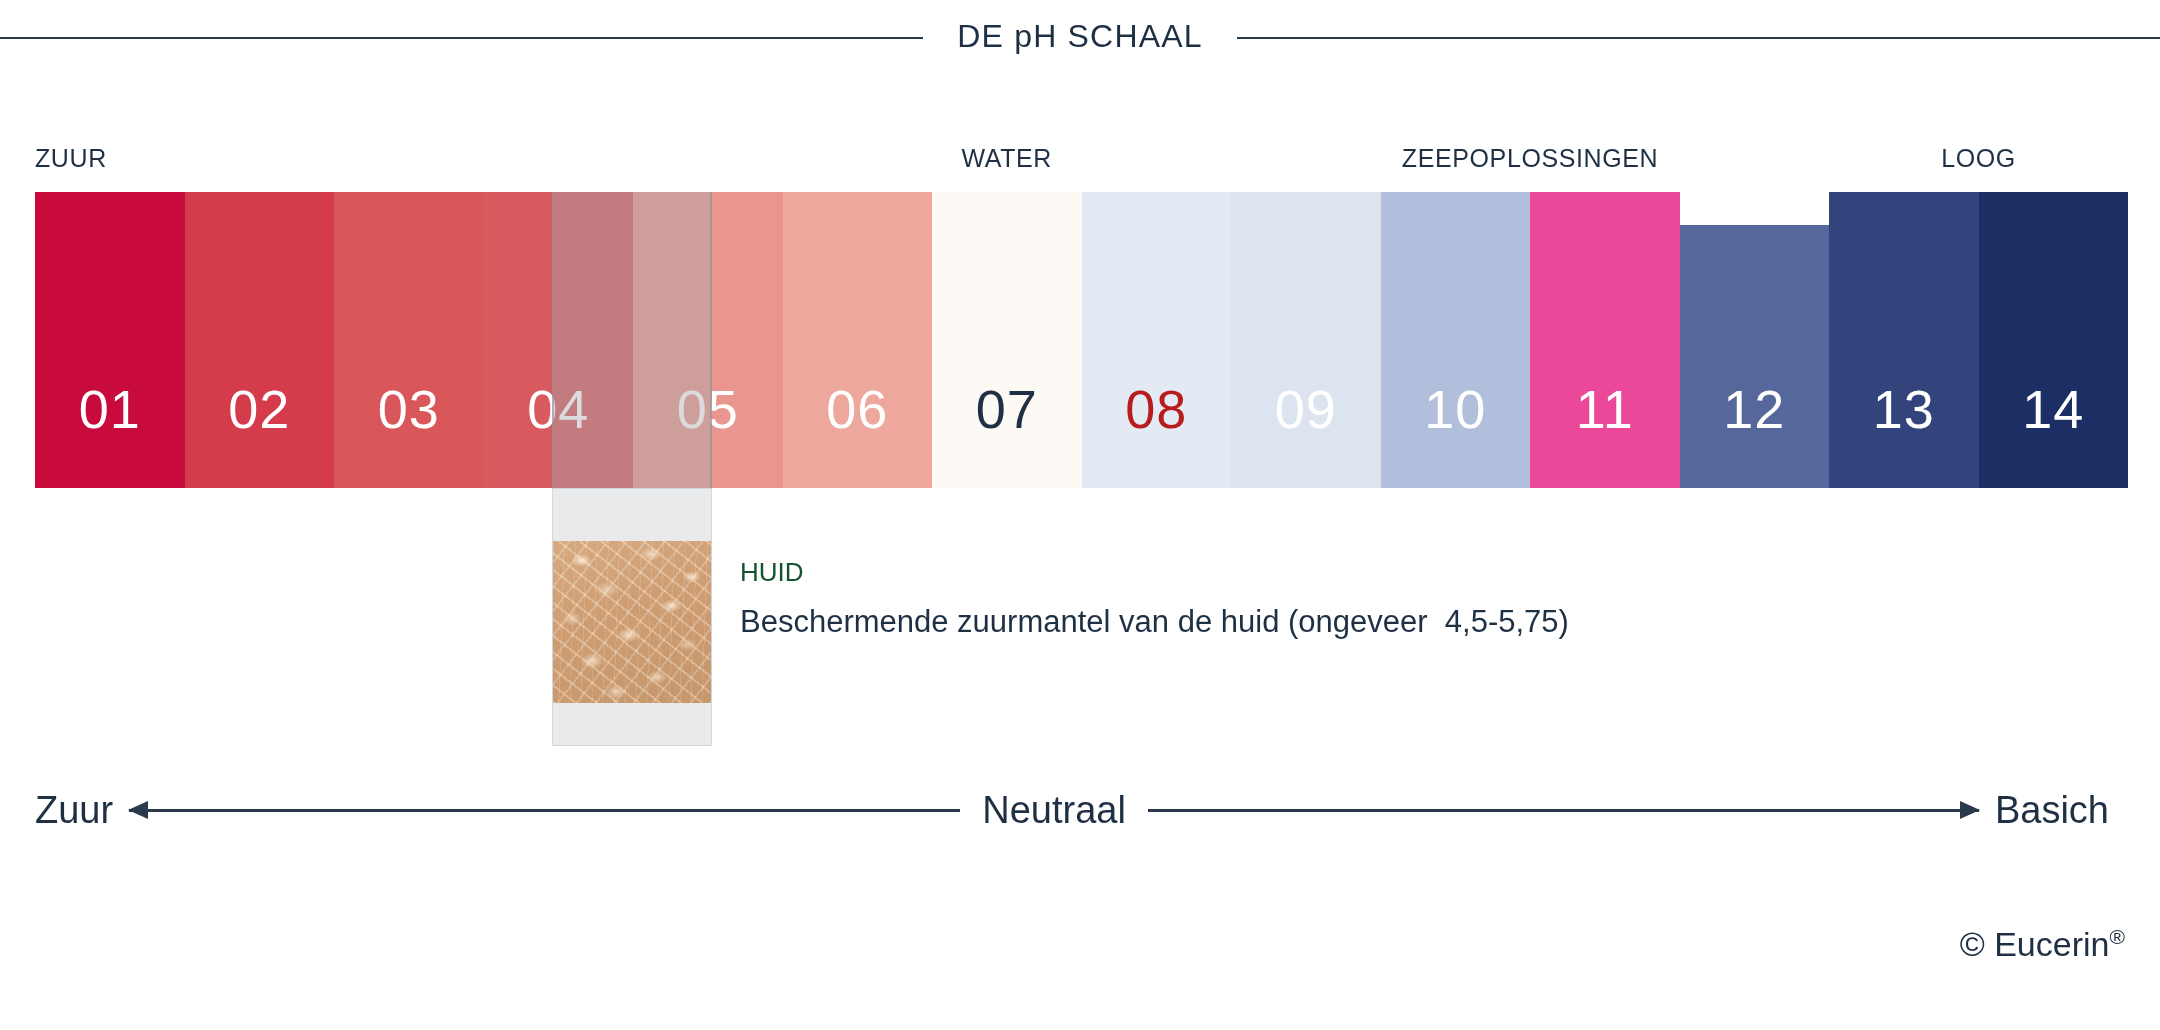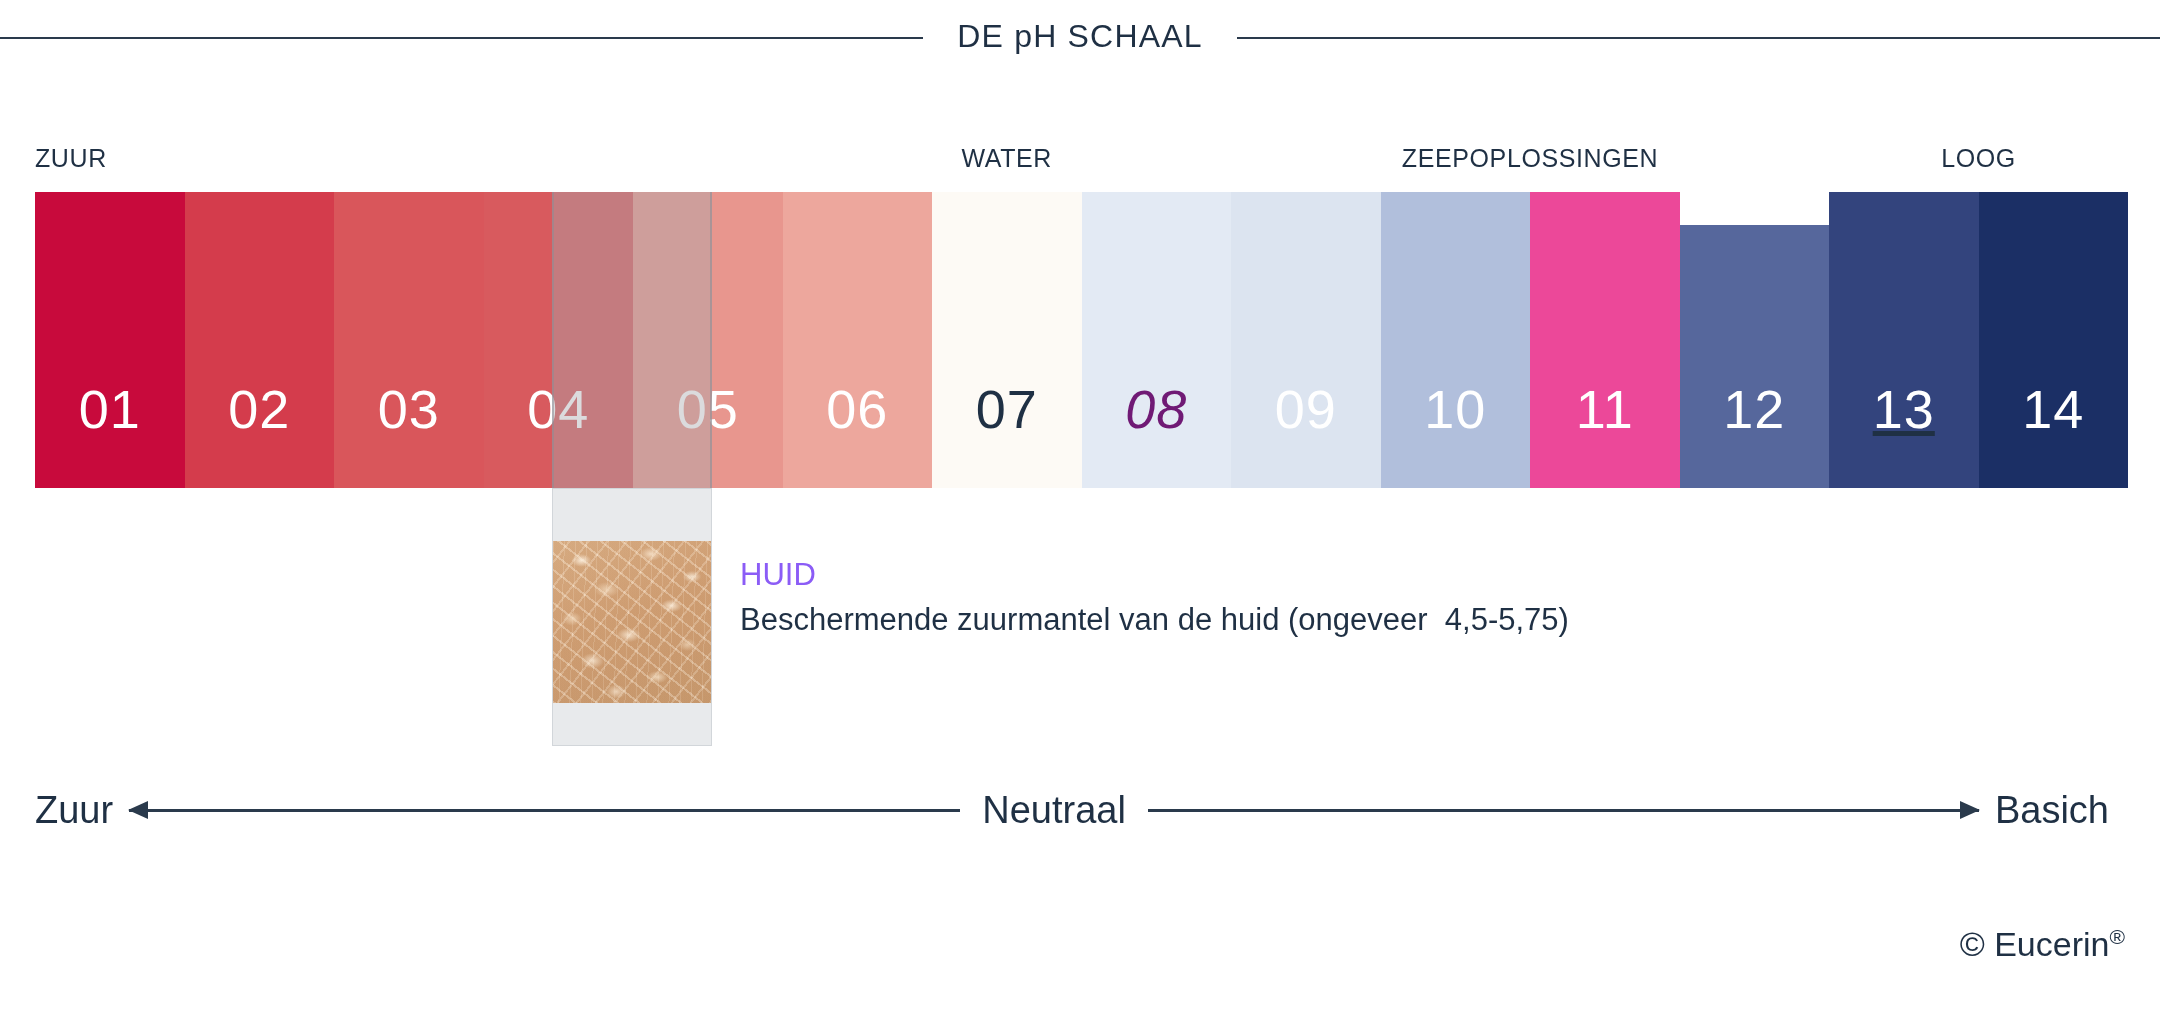--- a/index.html
+++ b/index.html
@@ -136,24 +136,24 @@
   }
 
   
   #skin-callout {
     position: absolute;
     left: 740px;
     top: 556px;
     width: 1300px;
   }
   #skin-callout-title {
-    font-size: 31px;
-    color: #8b5cf6;
+    font-size: 26px;
+    color: #14532d;
     line-height: 1.25;
-    margin-bottom: 6px;
+    margin-bottom: 14px;
   }
   #skin-callout-desc {
     font-size: 31px;
     color: #1F3044;
     line-height: 1.25;
     white-space: pre;
   }
 
   
   #axis-row {
@@ -252,35 +252,35 @@
   <div class="ph-cell" style="background: rgb(232, 150, 142);">
     <span class="ph-num" style="color: rgb(255, 255, 255);">05</span>
   </div>
   <div class="ph-cell" style="background: rgb(237, 167, 157);">
     <span class="ph-num" style="color: rgb(255, 255, 255);">06</span>
   </div>
   <div class="ph-cell" style="background: rgb(253, 250, 245);">
     <span class="ph-num" style="color: rgb(31, 48, 68);">07</span>
   </div>
   <div class="ph-cell" style="background: rgb(227, 234, 244);">
-    <span class="ph-num" style="color: #701a75; font-style: italic;">08</span>
+    <span class="ph-num" style="color: #b91c1c;">08</span>
   </div>
   <div class="ph-cell" style="background: rgb(220, 228, 240);">
     <span class="ph-num" style="color: rgb(255, 255, 255);">09</span>
   </div>
   <div class="ph-cell" style="background: rgb(177, 191, 220);">
     <span class="ph-num" style="color: rgb(255, 255, 255);">10</span>
   </div>
   <div class="ph-cell" style="background: #ec4899;">
     <span class="ph-num" style="color: rgb(255, 255, 255);">11</span>
   </div>
   <div class="ph-cell" style="background: rgb(86, 103, 156); margin-top: 33px;">
     <span class="ph-num" style="color: rgb(255, 255, 255);">12</span>
   </div>
-  <div class="ph-cell" style="background: rgb(51, 68, 125); text-decoration: underline;">
+  <div class="ph-cell" style="background: rgb(51, 68, 125);">
     <span class="ph-num" style="color: rgb(255, 255, 255);">13</span>
   </div>
   <div class="ph-cell" style="background: rgb(27, 47, 101);">
     <span class="ph-num" style="color: rgb(255, 255, 255); text-align: center;">14</span>
   </div>
 </div>
 
 <div id="skin-highlight"></div>
 
 <div id="skin-swatch">

